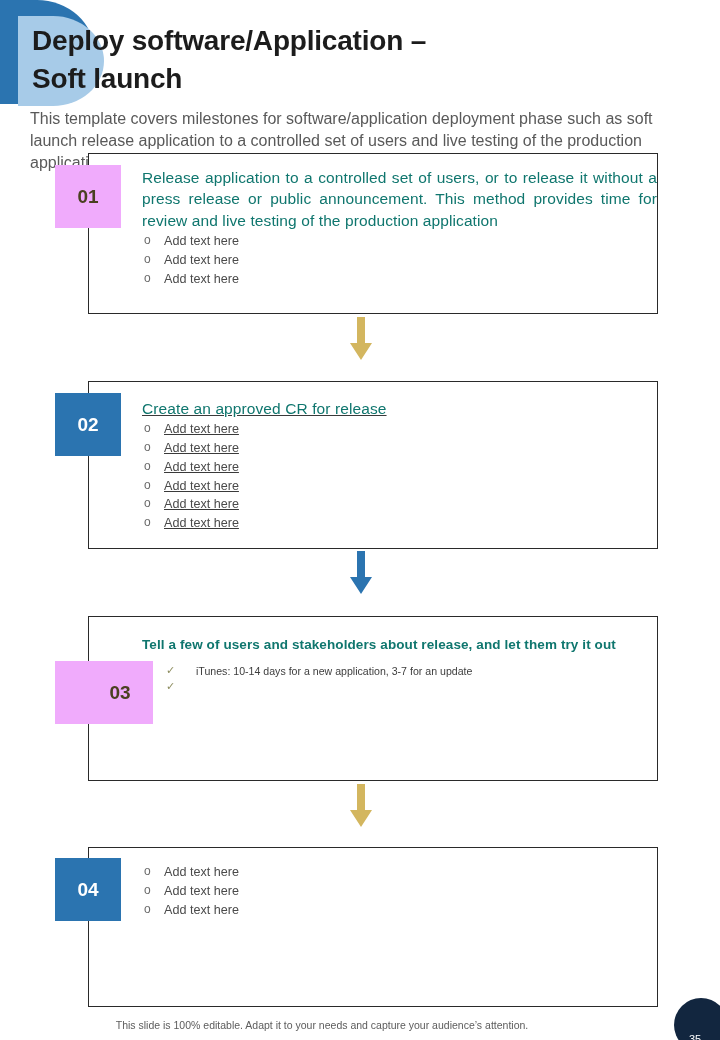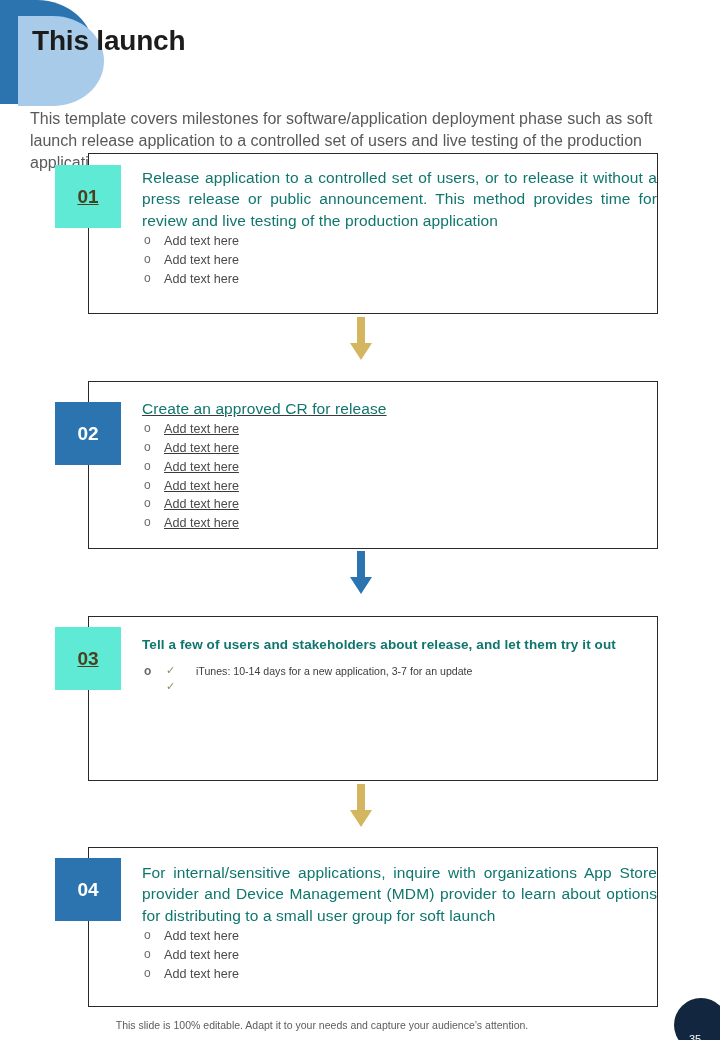--- a/index.html
+++ b/index.html
@@ -100,25 +100,25 @@
     width: 66px;
     height: 63px;
     display: flex;
     align-items: center;
     justify-content: center;
     font-size: 19px;
     font-weight: bold;
     color: #ffffff;
     z-index: 4;
   }
-  .badge-gold { background: #5eead4; color: #4a4020; text-decoration: underline; }
+  .badge-gold { background: #f0abfc; color: #4a4020; }
   .badge-blue { background: #2b74b0; color: #ffffff; }
   #step-badge-1 { top: 165px; }
-  #step-badge-2 { top: 402px; text-align: center; }
-  #step-badge-3 { top: 627px; }
+  #step-badge-2 { top: 393px; text-align: center; }
+  #step-badge-3 { top: 661px; padding-left: 32px; }
   #step-badge-4 { top: 858px; }
 
   .step-content {
     position: absolute;
     left: 142px;
     width: 515px;
   }
   #step-content-1 { top: 167px; }
   #step-content-2 { top: 398px; text-decoration: underline; }
   #step-content-3 { top: 635px; }
@@ -229,21 +229,22 @@
 </head>
 <body>
 
 <div id="header-decoration">
   <div class="deco-dark"></div>
   <div class="deco-notch"></div>
   <div class="deco-light"></div>
 </div>
 
 <div id="page-title">
-  <span class="t-line">This launch</span>
+  <span class="t-line">Deploy software/Application –</span>
+  <span class="t-line">Soft launch</span>
 </div>
 
 <div id="page-subtitle">This template covers milestones for software/application deployment phase such as soft launch release application to a controlled set of users and live testing of the production application.</div>
 
 <div class="step-box" id="step-box-1"></div>
 <div class="step-badge badge-gold" id="step-badge-1">01</div>
 <div class="step-content" id="step-content-1">
   <div class="step-heading">Release application to  a  controlled set  of  users,  or to release  it without  a  press  release  or public  announcement. This  method provides  time for review  and live  testing  of  the production application</div>
   <ul class="bullet-list">
     <li><span class="bullet-mark">o</span><span>Add text here</span></li>
@@ -293,21 +294,20 @@
 
 <div class="flow-arrow" id="flow-arrow-3">
   <svg width="24" height="44" viewBox="0 0 24 44">
     <polygon points="8,0 16,0 16,26 23,26 12,43 1,26 8,26" fill="#d3b65f"></polygon>
   </svg>
 </div>
 
 <div class="step-box" id="step-box-4"></div>
 <div class="step-badge badge-blue" id="step-badge-4">04</div>
 <div class="step-content" id="step-content-4">
-  <div class="step-heading">For internal/sensitive applications,  inquire  with organizations App Store provider and Device Management (MDM) provider  to learn about  options for distributing  to a small  user group  for soft  launch</div>
   <ul class="bullet-list">
     <li><span class="bullet-mark">o</span><span>Add text here</span></li>
     <li><span class="bullet-mark">o</span><span>Add text here</span></li>
     <li><span class="bullet-mark">o</span><span>Add text here</span></li>
   </ul>
 </div>
 
 <div id="footer-note">This slide is 100% editable. Adapt it to your needs and capture your audience’s attention.</div>
 <div id="page-number-badge">
   <span>35</span>

